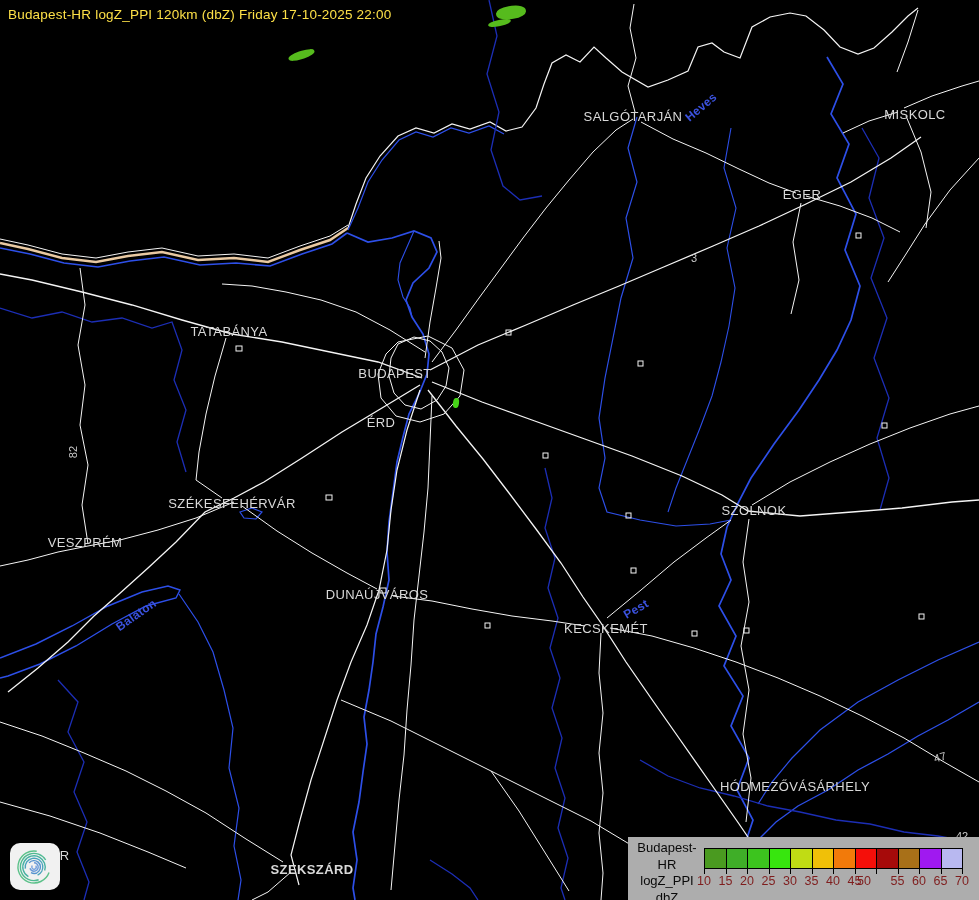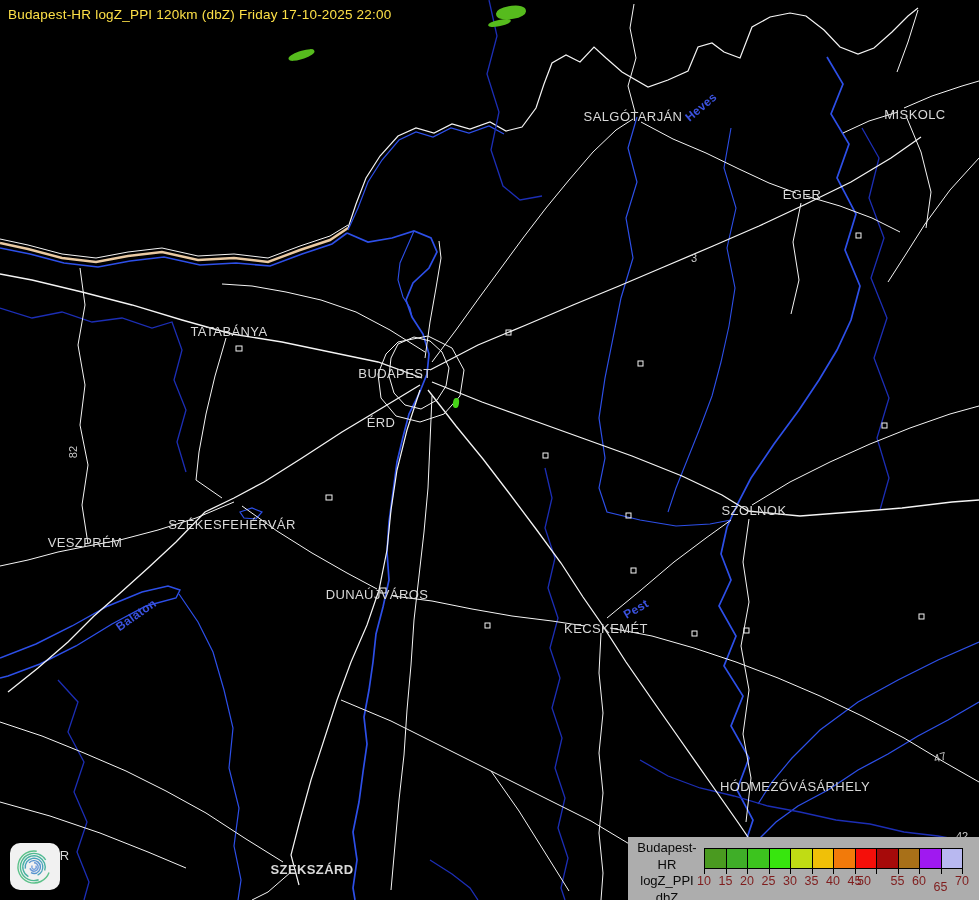--- a/index.html
+++ b/index.html
@@ -144,21 +144,21 @@
 
   <div id="title-bar">Budapest-HR logZ_PPI 120km (dbZ) Friday 17-10-2025 22:00</div>
 
   <div id="label-layer">
       <div class="map-label city-label" style="left: 633px; top: 116px; transform: translate(-50%, -50%) rotate(0deg);">SALGÓTARJÁN</div>
       <div class="map-label city-label" style="left: 915px; top: 106px; transform: translate(-50%, -50%) rotate(0deg); margin-top: 8px;">MISKOLC</div>
       <div class="map-label city-label" style="left: 802px; top: 194px; transform: translate(-50%, -50%) rotate(0deg);">EGER</div>
       <div class="map-label city-label" style="left: 229px; top: 331px; transform: translate(-50%, -50%) rotate(0deg);">TATABÁNYA</div>
       <div class="map-label city-label" style="left: 395px; top: 373px; transform: translate(-50%, -50%) rotate(0deg);">BUDAPEST</div>
       <div class="map-label city-label" style="left: 381px; top: 422px; transform: translate(-50%, -50%) rotate(0deg);">ÉRD</div>
-      <div class="map-label city-label" style="left: 232px; top: 503px; transform: translate(-50%, -50%) rotate(0deg); margin-top: 21px;">SZÉKESFEHÉRVÁR</div>
+      <div class="map-label city-label" style="left: 232px; top: 503px; transform: translate(-50%, -50%) rotate(0deg);">SZÉKESFEHÉRVÁR</div>
       <div class="map-label city-label" style="left: 85px; top: 542px; transform: translate(-50%, -50%) rotate(0deg);">VESZPRÉM</div>
       <div class="map-label city-label" style="left: 377px; top: 594px; transform: translate(-50%, -50%) rotate(0deg);">DUNAÚJVÁROS</div>
       <div class="map-label city-label" style="left: 606px; top: 628px; transform: translate(-50%, -50%) rotate(0deg);">KECSKEMÉT</div>
       <div class="map-label city-label" style="left: 754px; top: 510px; transform: translate(-50%, -50%) rotate(0deg);">SZOLNOK</div>
       <div class="map-label city-label" style="left: 312px; top: 869px; transform: translate(-50%, -50%) rotate(0deg); font-weight: bold;">SZEKSZÁRD</div>
       <div class="map-label city-label" style="left: 795px; top: 786px; transform: translate(-50%, -50%) rotate(0deg);">HÓDMEZŐVÁSÁRHELY</div>
       <div class="map-label city-label" style="left: 60px; top: 855px; transform: translate(-50%, -50%) rotate(0deg);">ÁR</div>
       <div class="map-label water-label" style="left: 701px; top: 107px; transform: translate(-50%, -50%) rotate(-40deg);">Heves</div>
       <div class="map-label water-label" style="left: 636px; top: 609px; transform: translate(-50%, -50%) rotate(-30deg);">Pest</div>
       <div class="map-label water-label" style="left: 136px; top: 615px; transform: translate(-50%, -50%) rotate(-35deg);">Balaton</div>
@@ -212,21 +212,21 @@
         <div class="tick-num" style="left: 205px;">40</div>
         <div class="tick-mark" style="left: 226.5px;"></div>
         <div class="tick-num" style="left: 226.5px;">45</div>
         <div class="tick-mark" style="left: 248px;"></div>
         <div class="tick-num" style="left: 236px;">50</div>
         <div class="tick-mark" style="left: 269.5px;"></div>
         <div class="tick-num" style="left: 269.5px;">55</div>
         <div class="tick-mark" style="left: 291px;"></div>
         <div class="tick-num" style="left: 291px;">60</div>
         <div class="tick-mark" style="left: 312.5px;"></div>
-        <div class="tick-num" style="left: 312.5px; margin-top: 6px;">65</div>
+        <div class="tick-num" style="left: 312.5px;">65</div>
         <div class="tick-mark" style="left: 334px;"></div>
         <div class="tick-num" style="left: 334px;">70</div>
       </div>
   </div>
 
   <div id="logo">
     <svg width="50" height="47" viewBox="0 0 50 47">
       <g fill="none" stroke-width="1.4" transform="translate(24,24)">
         <circle r="16" stroke="#5bc189" stroke-dasharray="72 30" transform="rotate(20)"></circle>
         <circle r="13.6" stroke="#50ba92" stroke-dasharray="61 25" transform="rotate(70)"></circle>

